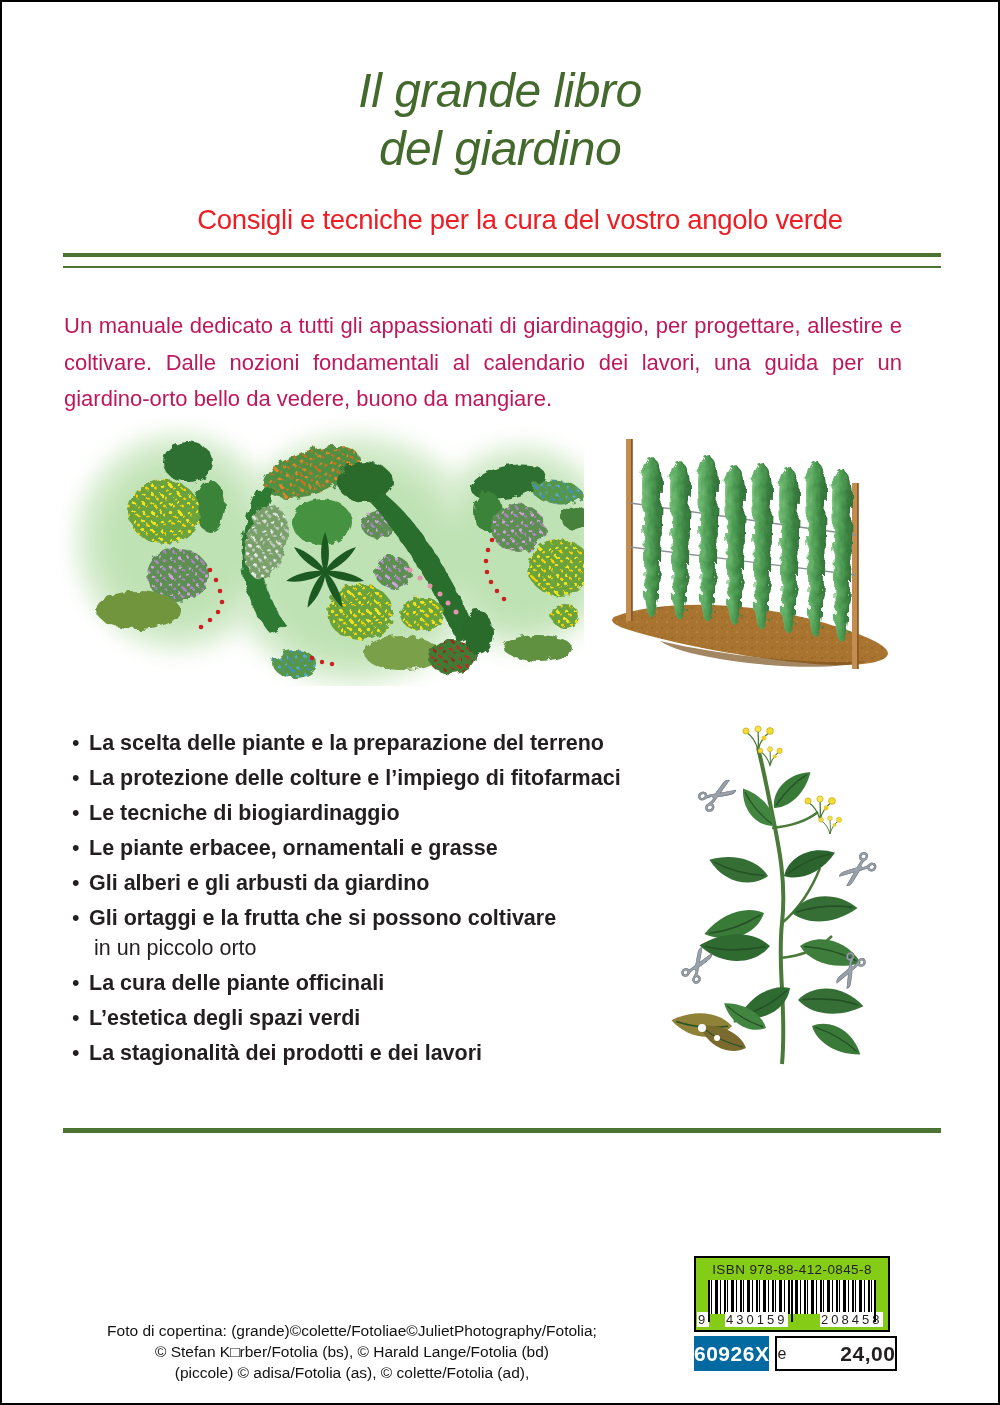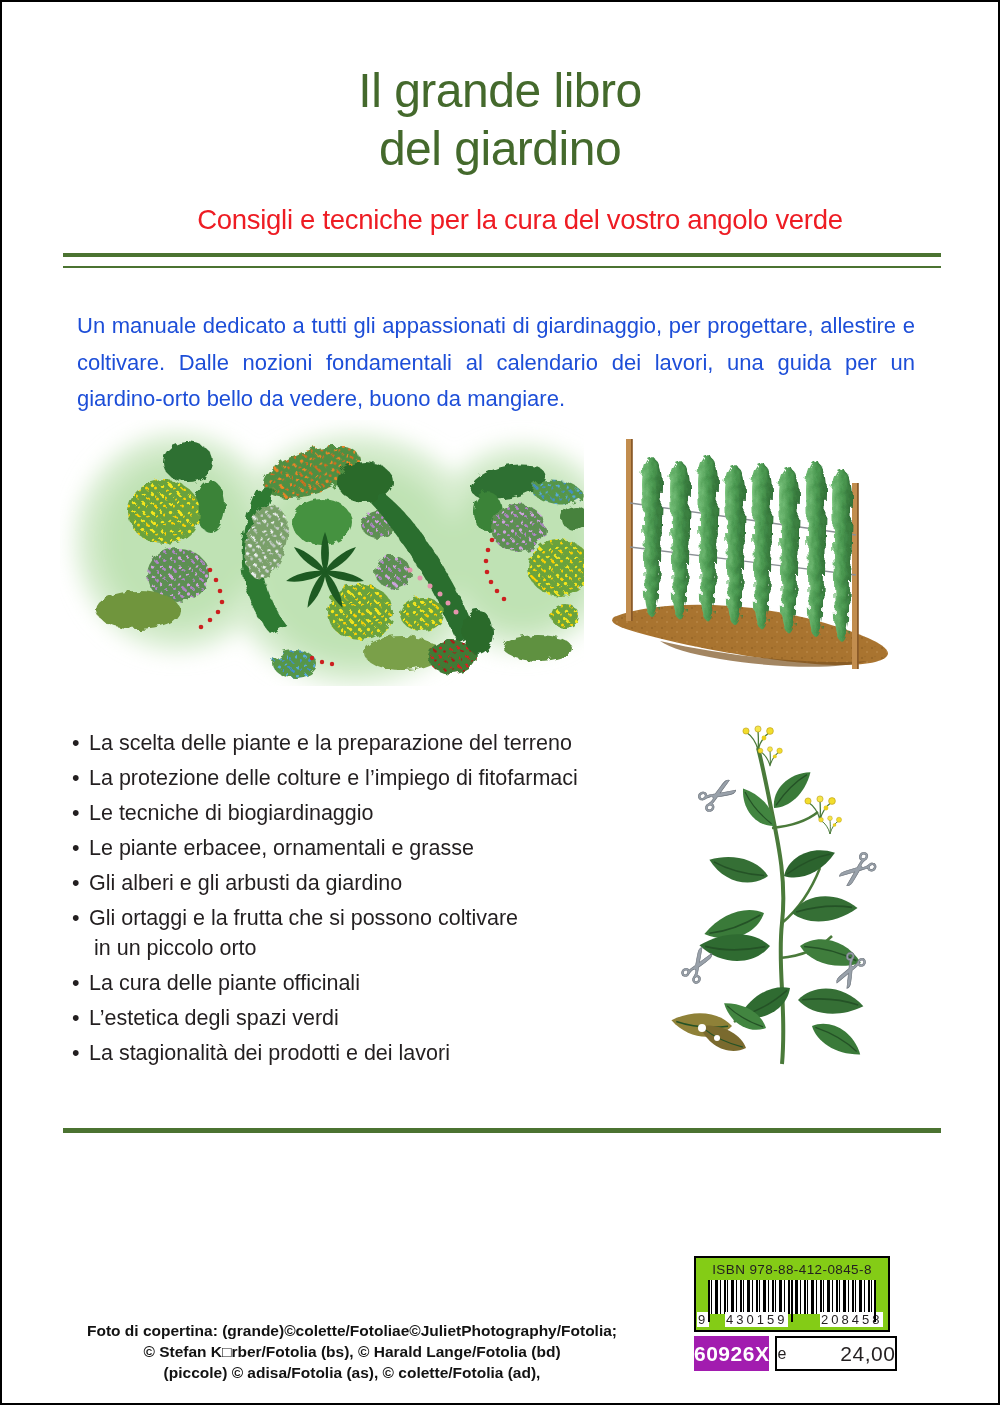--- a/index.html
+++ b/index.html
@@ -3,46 +3,46 @@
 <meta charset="utf-8">
 <style>
   html,body{margin:0;padding:0;background:#fff;}
   .page{
     position:relative;width:1000px;height:1405px;box-sizing:border-box;
     border:2px solid #000;background:#fff;overflow:hidden;
     font-family:"Liberation Sans",sans-serif;color:#231f20;
   }
   .title{
     position:absolute;top:60px;left:0;width:100%;text-align:center;
-    color:#44692c;font-size:48px;line-height:58px;font-weight:500;letter-spacing:-0.5px;
+    color:#44692c;font-size:48px;line-height:58px;font-weight:500;letter-spacing:-0.5px;font-style:italic;
   }
   .subtitle{
     position:absolute;top:202px;left:0;width:100%;text-align:center;
     color:#ee1c23;font-size:27.5px;font-weight:500;letter-spacing:-0.3px;padding-left:20px;
   }
   .rule-double{
     position:absolute;left:61px;top:251px;width:878px;height:9px;box-sizing:content-box;
     border-top:4px solid #4b7331;border-bottom:2px solid #4b7331;
   }
   .intro{
-    position:absolute;left:75px;top:284px;width:838px;
-    font-size:22px;line-height:36.5px;text-align:justify;color:#1d4ed8;
+    position:absolute;left:62px;top:284px;width:838px;
+    font-size:22px;line-height:36.5px;text-align:justify;color:#be185d;
   }
   .bullets{
     position:absolute;left:70px;top:727px;width:580px;margin:0;padding:0;list-style:none;
     font-size:21.5px;line-height:29.5px;color:#231f20;
   }
   .bullets li{display:flex;margin-bottom:5.5px;}
   .bullet{flex:0 0 17px;}
-  .btxt{display:block;}
+  .btxt{display:block;font-weight:bold;}
   .b2{display:block;padding-left:5px;}
   .rule-single{position:absolute;left:61px;top:1126px;width:878px;height:5px;background:#4b7331;}
   .credits{
     position:absolute;left:40px;top:1318px;width:620px;text-align:center;
-    font-weight:700;font-size:15.5px;line-height:21px;color:#121212;
+    font-weight:400;font-size:15.5px;line-height:21px;color:#121212;
   }
   .garden{position:absolute;left:58px;top:418px;}
   .hedge{position:absolute;left:598px;top:423px;}
   .plant{position:absolute;left:660px;top:706px;}
   .barcode{position:absolute;left:692px;top:1254px;width:196px;}
   .isbn-box{border:2px solid #000;background:#84cc16;height:76px;box-sizing:border-box;padding-top:4px;}
   .isbn-label{text-align:center;font-size:13.5px;letter-spacing:0.4px;}
   .bars-wrap{position:relative;margin:3px 12px 0;height:50px;}
   .bars{
     position:absolute;left:0;right:0;top:0;height:34px;
@@ -54,29 +54,29 @@
   .digits span{position:absolute;background:#fff;padding:0 1px;letter-spacing:3px;white-space:nowrap;}
   .d1{left:-11px;}
   .d2{left:17px;}
   .d3{left:92px;margin-left:20px;}
   .guard{position:absolute;top:0;width:2px;height:42px;background:#000;}
   .g1{left:0;}
   .g2{left:50%;margin-left:-1px;}
   .g3{right:0;}
   .code-row{display:flex;margin-top:4px;gap:6px;}
   .code-box{
-    width:100px;height:35px;background:#a21caf;color:#fff;font-weight:700;font-size:21px;
+    width:100px;height:35px;background:#0369a1;color:#fff;font-weight:700;font-size:21px;
     display:flex;align-items:center;justify-content:center;letter-spacing:0.5px;
   }
   .price-box{
     flex:1;height:35px;border:2px solid #000;box-sizing:border-box;background:#fff;
     display:flex;align-items:center;justify-content:center;gap:6px;
   }
   .price-cur{font-size:16px;}
-  .price-val{font-weight:400;font-size:21px;letter-spacing:0.5px;margin-left:48px;}
+  .price-val{font-weight:700;font-size:21px;letter-spacing:0.5px;margin-left:48px;}
 </style>
 </head>
 <body>
 
 <div class="page">
 
   <div class="title">
     <div>Il grande libro</div>
     <div>del giardino</div>
   </div>

